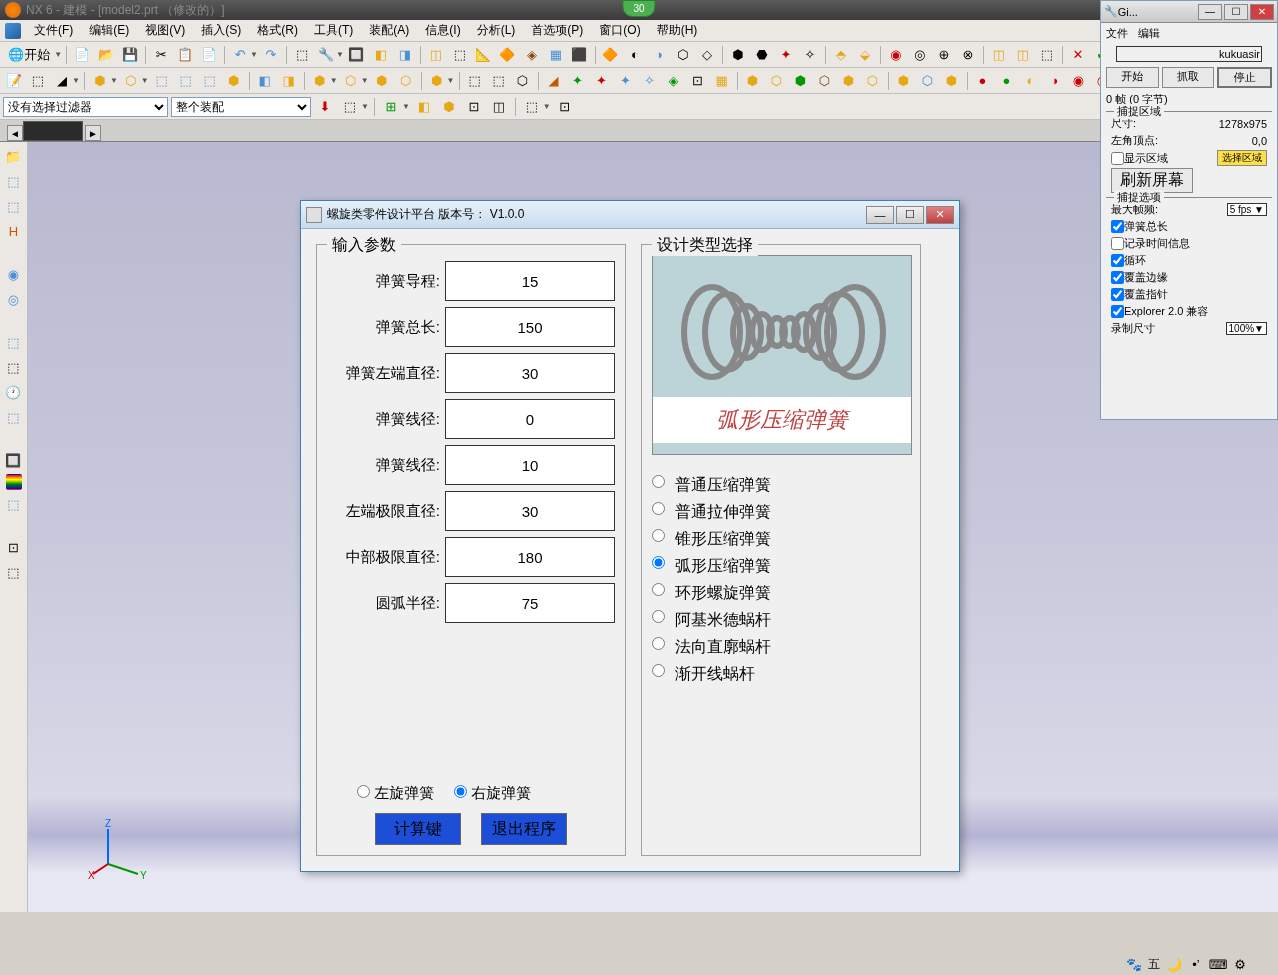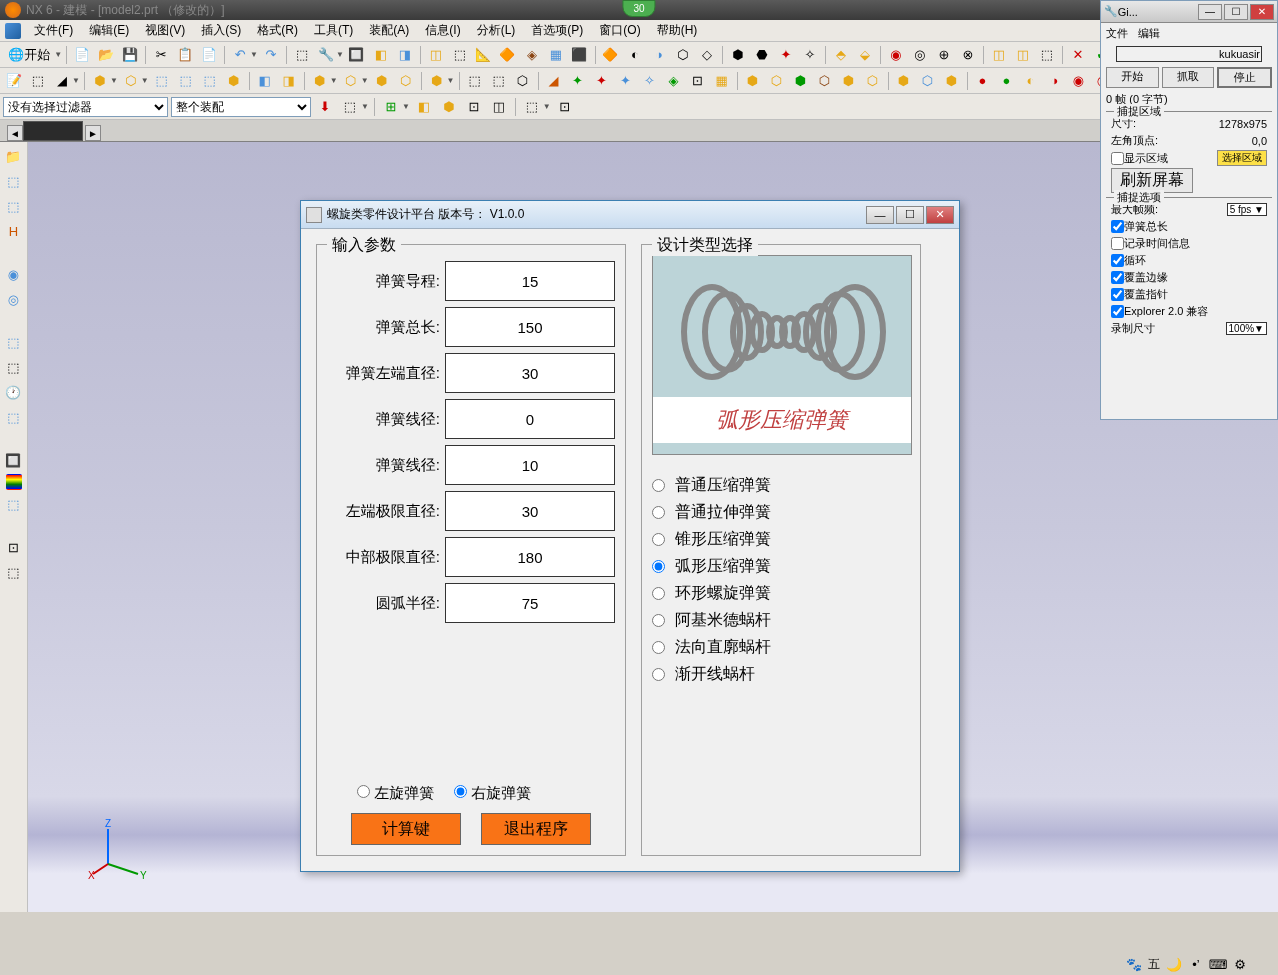--- a/index.html
+++ b/index.html
@@ -47,26 +47,26 @@
 .dlg-body { display: flex; padding: 15px; gap: 15px; }
 .fieldset { border: 1px solid #a0a0a0; padding: 10px; position: relative; }
 .fieldset-legend { position: absolute; top: -10px; left: 10px; background: #f0f0f0; padding: 0 5px; font-size: 16px; }
 .left-panel { width: 310px; }
 .right-panel { width: 280px; }
 .param-row { display: flex; align-items: center; margin: 6px 0; justify-content: flex-end; }
 .param-label { font-size: 15px; margin-right: 5px; }
 .param-input { width: 170px; height: 40px; border: 1px solid #333; text-align: center; font-size: 15px; }
 .direction-row { display: flex; gap: 20px; margin: 15px 0 10px 30px; font-size: 15px; }
 .btn-row { display: flex; gap: 20px; margin-top: 10px; justify-content: center; }
-.dlg-btn { width: 110px; height: 32px; border: 1px solid #666; background: #f97316; font-size: 16px; cursor: pointer; }
+.dlg-btn { width: 86px; height: 32px; border: 1px solid #666; background: #1d4ed8; font-size: 16px; cursor: pointer; }
 .preview-img { width: 260px; height: 200px; background: #bcd4d8; border: 1px solid #888; display: flex; flex-direction: column; align-items: center; justify-content: center; }
 .spring-visual { width: 220px; height: 130px; display: flex; align-items: center; justify-content: center; }
 .preview-caption { font-size: 22px; color: #c04040; font-family: KaiTi, serif; font-style: italic; background: white; width: 100%; text-align: center; padding: 8px 0; }
 .type-list { margin-top: 20px; }
-.type-item { display: flex; align-items: center; margin: 6px 0; font-size: 16px; }
+.type-item { display: flex; align-items: flex-start; margin: 6px 0; font-size: 16px; }
 .type-item input { margin-right: 10px; }
 
 
 .capture-panel { position: absolute; right: 0; top: 0; width: 178px; height: 420px; background: #f0f0f0; border: 1px solid #7f9db9; font-size: 11px; }
 .cap-title { height: 22px; background: linear-gradient(to bottom, #e8e8e8, #c8c8c8); display: flex; align-items: center; padding: 0 3px; border-bottom: 1px solid #888; }
 .cap-winbtns { margin-left: auto; display: flex; }
 .cap-wbtn { width: 24px; height: 16px; border: 1px solid #888; background: #e0e0e0; font-size: 10px; display: flex; align-items: center; justify-content: center; margin-left: 2px; cursor: pointer; }
 .cap-wbtn.close2 { background: #d04040; color: white; }
 .cap-menu { padding: 3px 5px; display: flex; gap: 10px; }
 .cap-user { border: 1px solid #333; text-align: right; margin: 2px 15px; padding: 1px; font-size: 11px; }

